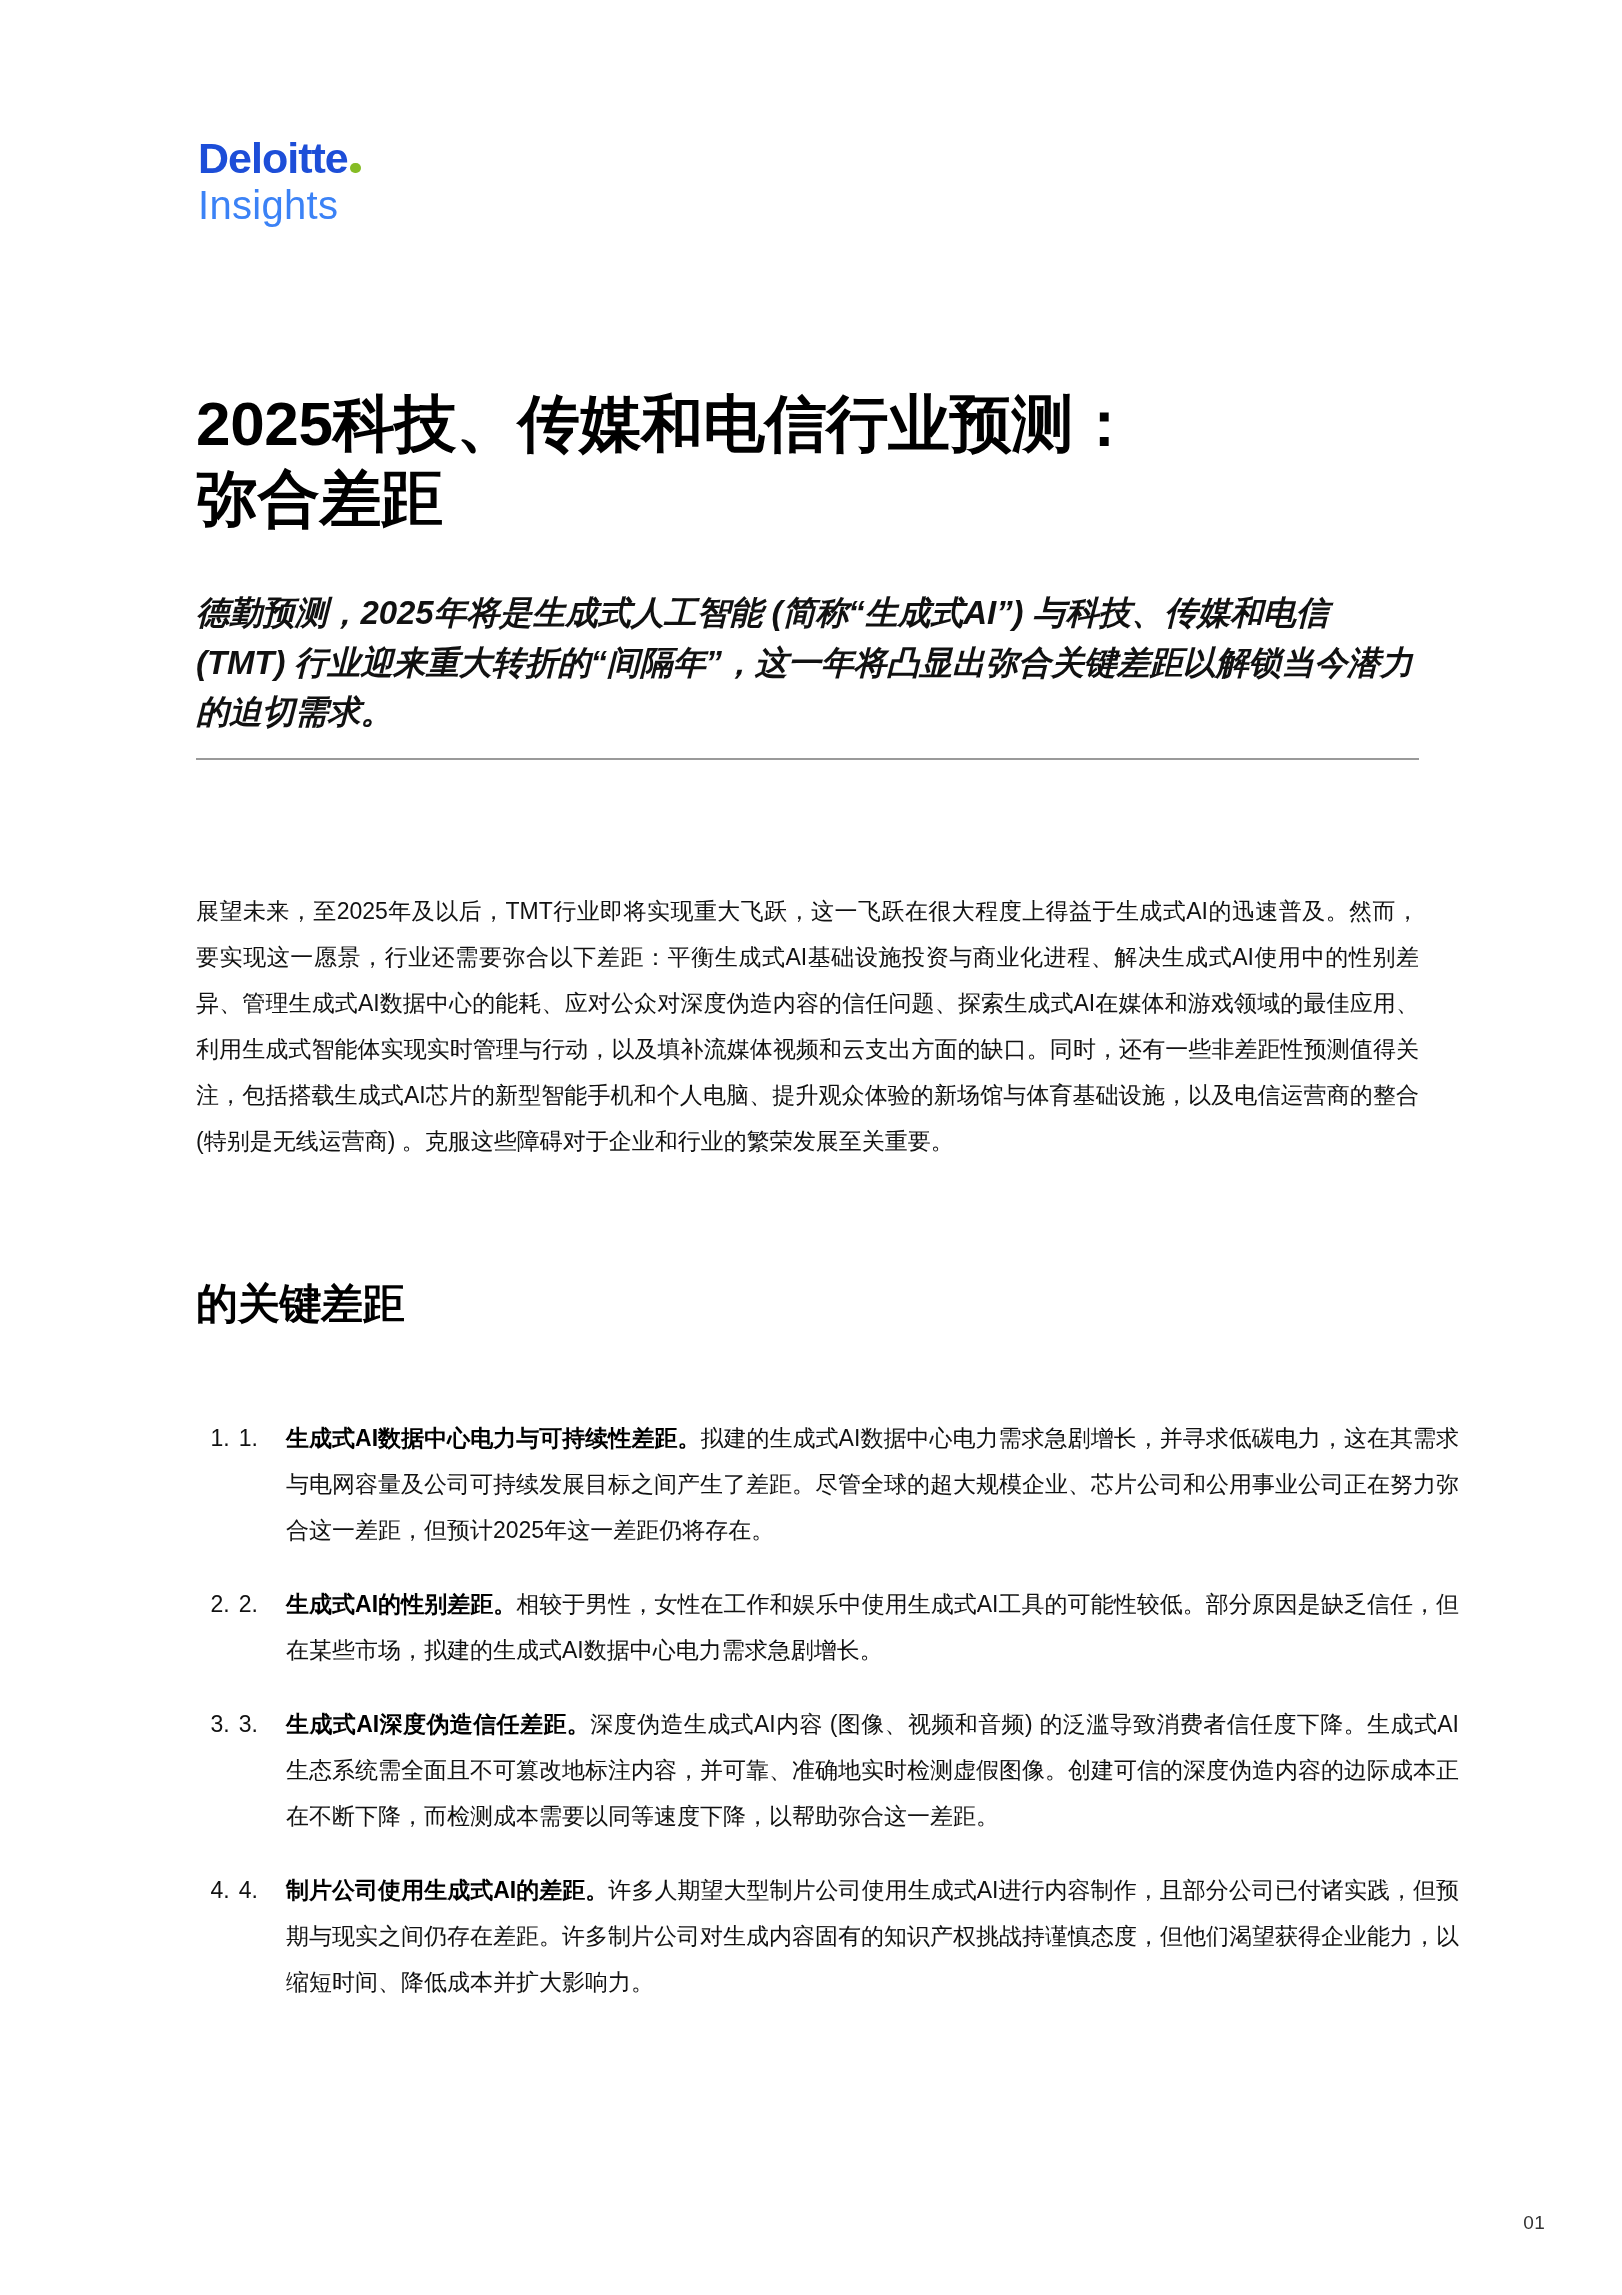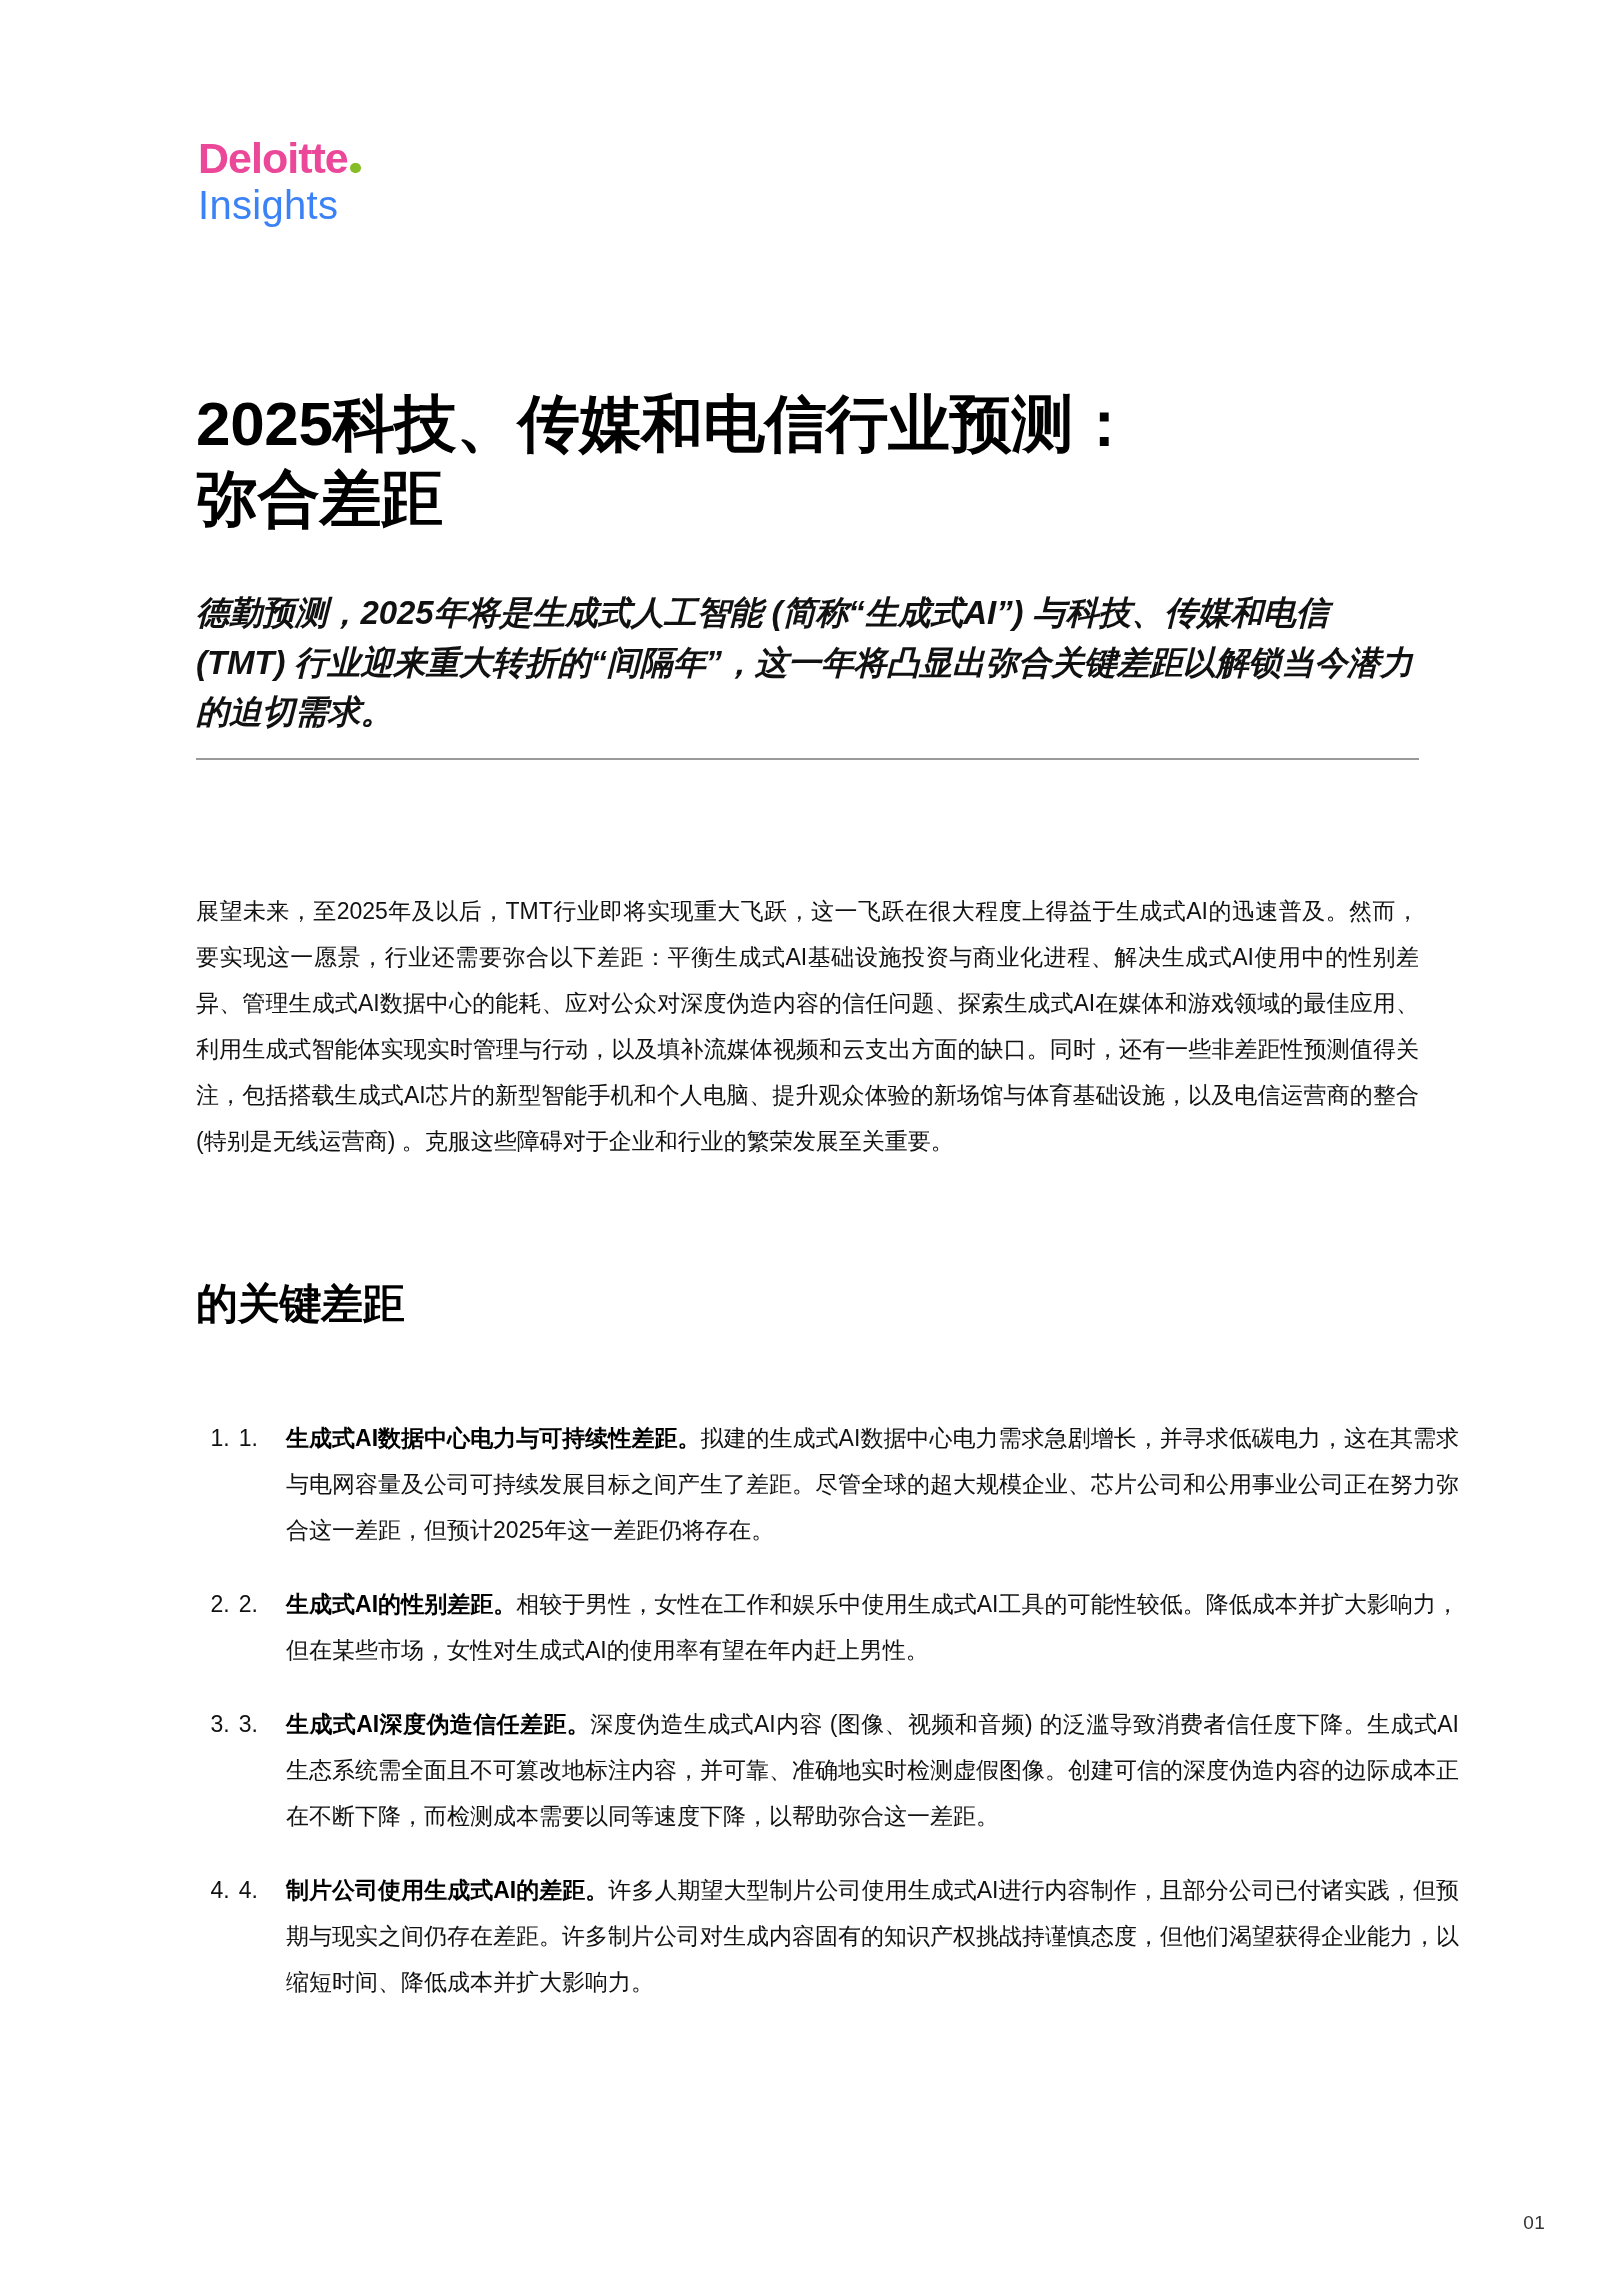--- a/index.html
+++ b/index.html
@@ -27,21 +27,21 @@
     left: 198px;
     top: 137px;
     width: 292px;
   }
   .logo-word {
     font-family: "Liberation Sans", "DejaVu Sans", sans-serif;
     font-weight: 700;
     font-size: 43px;
     letter-spacing: -1px;
     line-height: 1.0;
-    color: #ec4899;
+    color: #1d4ed8;
     display: block;
     white-space: nowrap;
   }
   .logo-dot {
     display: inline-block;
     width: 10.4px;
     height: 10.4px;
     border-radius: 50%;
     background: #86BC25;
     margin-left: 2.8px;
@@ -192,21 +192,21 @@
     <span class="h-line">的关键差距</span>
   </h2>
 
   <ol class="list">
     <li class="list-item">
       <span class="num">1.</span>
       <span class="lead">生成式AI数据中心电力与可持续性差距。</span><span>拟建的生成式AI数据中心电力需求急剧增长，并寻求低碳电力，这在其需求与电网容量及公司可持续发展目标之间产生了差距。尽管全球的超大规模企业、芯片公司和公用事业公司正在努力弥合这一差距，但预计2025年这一差距仍将存在。</span>
     </li>
     <li class="list-item">
       <span class="num">2.</span>
-      <span class="lead">生成式AI的性别差距。</span><span>相较于男性，女性在工作和娱乐中使用生成式AI工具的可能性较低。降低成本并扩大影响力，但在某些市场，女性对生成式AI的使用率有望在年内赶上男性。</span>
+      <span class="lead">生成式AI的性别差距。</span><span>相较于男性，女性在工作和娱乐中使用生成式AI工具的可能性较低。部分原因是缺乏信任，但在某些市场，拟建的生成式AI数据中心电力需求急剧增长。</span>
     </li>
     <li class="list-item">
       <span class="num">3.</span>
       <span class="lead">生成式AI深度伪造信任差距。</span><span>深度伪造生成式AI内容 (图像、视频和音频) 的泛滥导致消费者信任度下降。生成式AI生态系统需全面且不可篡改地标注内容，并可靠、准确地实时检测虚假图像。创建可信的深度伪造内容的边际成本正在不断下降，而检测成本需要以同等速度下降，以帮助弥合这一差距。</span>
     </li>
     <li class="list-item">
       <span class="num">4.</span>
       <span class="lead">制片公司使用生成式AI的差距。</span><span>许多人期望大型制片公司使用生成式AI进行内容制作，且部分公司已付诸实践，但预期与现实之间仍存在差距。许多制片公司对生成内容固有的知识产权挑战持谨慎态度，但他们渴望获得企业能力，以缩短时间、降低成本并扩大影响力。</span>
     </li>
   </ol>

